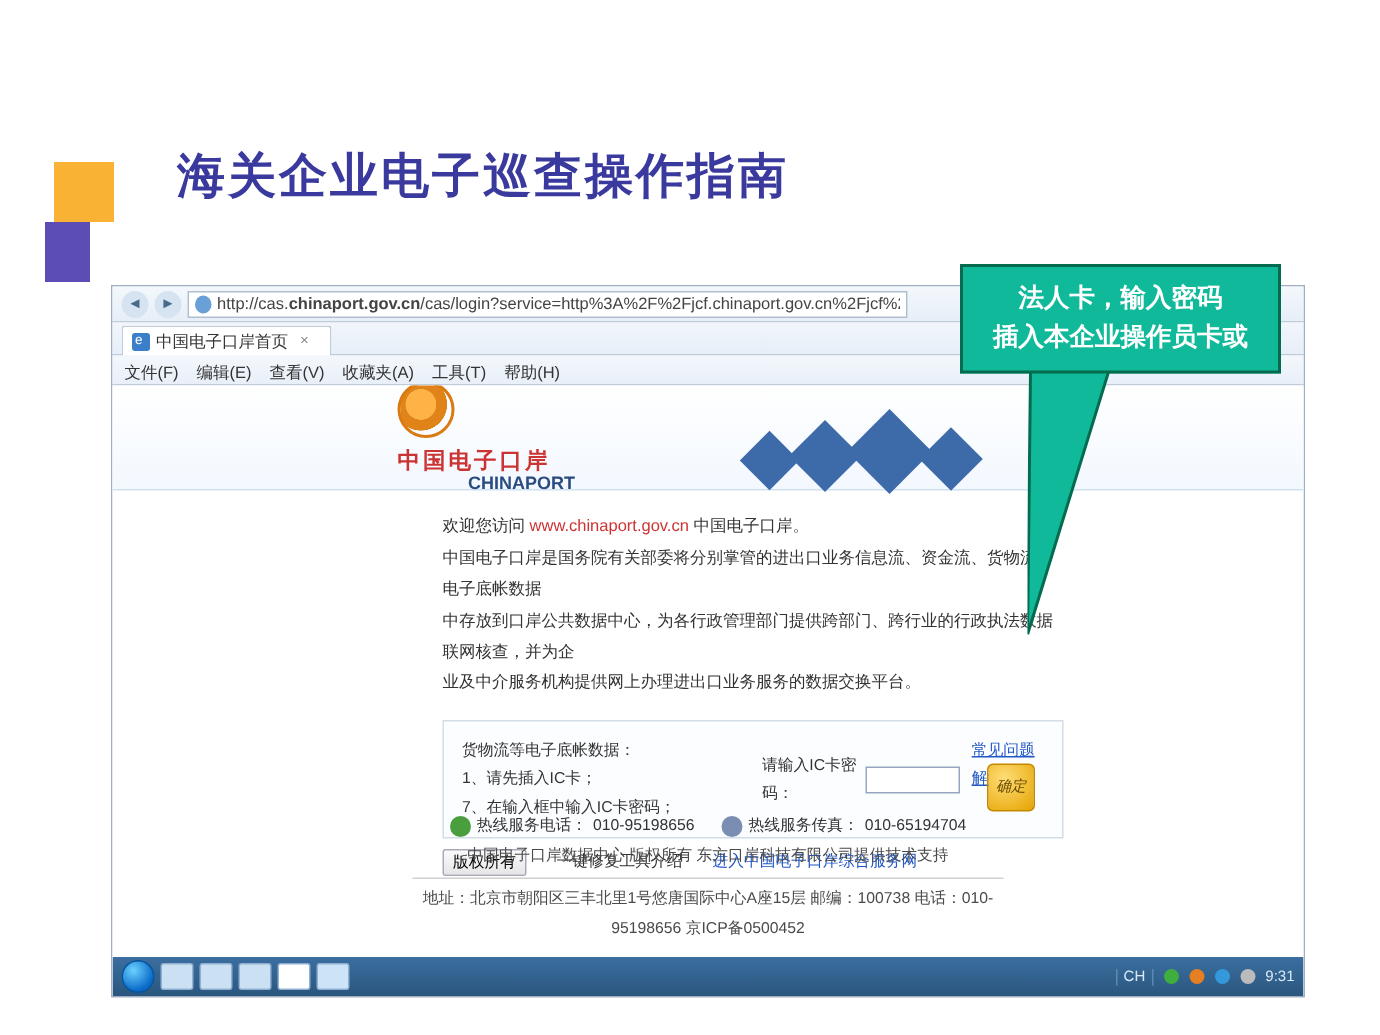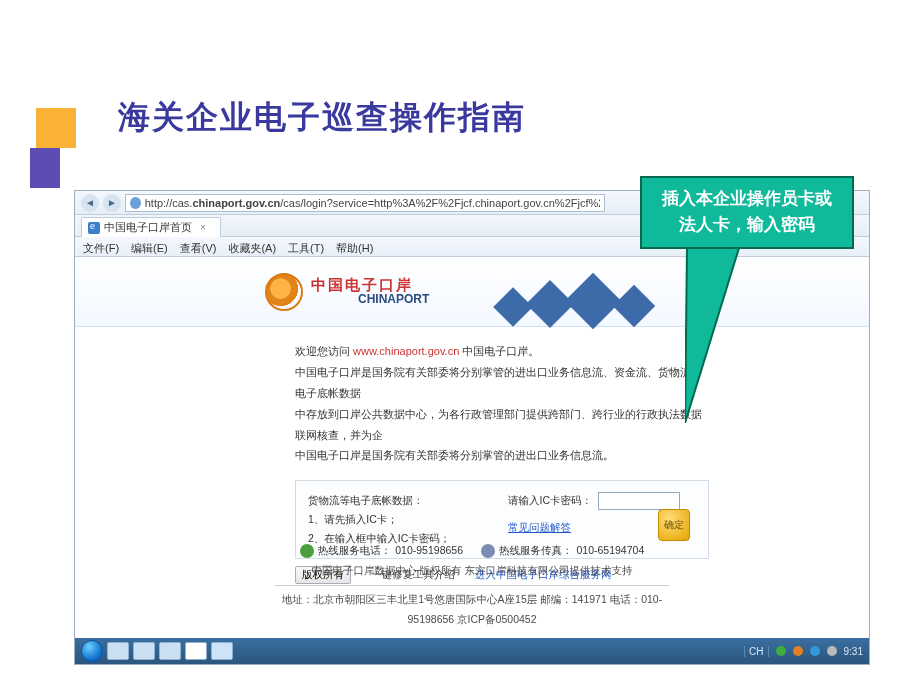--- a/index.html
+++ b/index.html
@@ -124,21 +124,21 @@
 
   .page-header {
     position: relative;
     height: 70px;
     background: linear-gradient(#fff, #f3f8ff);
     border-bottom: 1px solid #cfe2f2;
     display: flex;
     align-items: center;
     padding-left: 190px;
   }
-  .logo-wrap { display:flex;align-items:center;gap:8px; }
+  .logo-wrap { display:flex;gap:8px;flex-direction:column; }
   .logo-swirl {
     width: 38px; height: 38px;
     border-radius: 50%;
     background: radial-gradient(circle at 40% 40%, #ffb347 35%, #e0841a 36%, #e0841a 60%, transparent 61%);
     border: 2px solid #d97b12;
   }
   .logo-text { line-height:1.1; }
   .logo-cn { font-size: 15px; font-weight:bold; color:#c33; letter-spacing:2px; }
   .logo-en { font-size: 12px; color:#2a4c80; font-weight:bold;margin-left:47px; }
   .cubes {
@@ -164,36 +164,37 @@
     margin-top: 14px;
     background: #fcfdff;
     border: 1px solid #d2dde8;
     padding: 10px 12px;
     display: flex;
     gap: 30px;
     font-size: 10.5px;
     line-height: 1.8;
   }
   .instr-left { flex: 0 0 170px; }
-  .instr-right { flex: 1; display:flex;flex-direction:column;gap:8px; position:relative;}
+  .instr-right { flex: 1; display:flex;flex-direction:row;gap:8px; position:relative;}
   .pw-row { display:flex;align-items:center;gap:6px; }
   .pw-input {
     width: 82px; height: 18px;
     border: 1px solid #93a8c0;
     background: #fff;
   }
   .ok-btn {
     position:absolute; right:6px; top:18px;
     width: 32px; height: 32px;
     border-radius: 4px;
     background: radial-gradient(circle at 35% 30%, #ffdd77, #e5a400);
     color: #6b4b00;
     font-size: 10px;
     display:flex;align-items:center;justify-content:center;
     border: 1px solid #c28900;
+    font-style: italic;
   }
   .blue-link { color: #2157c7; text-decoration: underline; }
   .plain-link { color:#2157c7; }
   .repair-row { margin-top:6px; display:flex; gap:20px; align-items:center; font-size:10.5px;}
   .repair-btn {
     border:1px solid #aab;
     background: linear-gradient(#fafafa,#e6e6e6);
     padding: 1px 6px;
     font-size: 10.5px;
     border-radius:2px;
@@ -267,22 +268,22 @@
 
 </style>
 </head>
 <body>
 
 <div class="decor"></div>
 <h1 class="slide-title">海关企业电子巡查操作指南</h1>
 
 <div class="callout">
   <div class="callout-box">
+    <div>法人卡，输入密码</div>
     <div>插入本企业操作员卡或</div>
-    <div>法人卡，输入密码</div>
   </div>
 </div>
 <div class="callout-tail">
   <svg width="60" height="175" viewBox="0 0 60 175">
     <polygon points="2,0 54,0 0,175" fill="#0fb99a" stroke="#046b4e" stroke-width="2"></polygon>
   </svg>
 </div>
 
 <div class="browser">
 
@@ -331,27 +332,27 @@
           <div class="cube"></div>
       </div>
     </div>
 
     <div class="page-body">
       <div class="welcome-line">
         <span>欢迎您访问 </span><span class="red-link">www.chinaport.gov.cn</span><span> 中国电子口岸。</span>
       </div>
       <div>中国电子口岸是国务院有关部委将分别掌管的进出口业务信息流、资金流、货物流等电子底帐数据</div>
       <div>中存放到口岸公共数据中心，为各行政管理部门提供跨部门、跨行业的行政执法数据联网核查，并为企</div>
-      <div>中国电子口岸是国务院有关部委将分别掌管的进出口业务信息流。</div>
+      <div>业及中介服务机构提供网上办理进出口业务服务的数据交换平台。</div>
 
       <div class="instr-card">
         <div class="instr-left">
           <div>货物流等电子底帐数据：</div>
           <div>1、请先插入IC卡；</div>
-          <div>2、在输入框中输入IC卡密码；</div>
+          <div>7、在输入框中输入IC卡密码；</div>
         </div>
         <div class="instr-right">
           <div class="pw-row">
             <span>请输入IC卡密码：</span>
             <span class="pw-input"></span>
           </div>
           <span class="blue-link">常见问题解答</span>
           <div class="ok-btn">确定</div>
         </div>
       </div>
@@ -370,21 +371,21 @@
             <span>热线服务电话：</span>
             <span>010-95198656</span>
           </span>
         <span class="hotline-item">
             <span class="ico ico-fax"></span>
             <span>热线服务传真：</span>
             <span>010-65194704</span>
           </span>
       </div>
       <div>中国电子口岸数据中心 版权所有 东方口岸科技有限公司提供技术支持</div>
-      <div class="addr-line">地址：北京市朝阳区三丰北里1号悠唐国际中心A座15层 邮编：141971 电话：010-95198656 京ICP备0500452</div>
+      <div class="addr-line">地址：北京市朝阳区三丰北里1号悠唐国际中心A座15层 邮编：100738 电话：010-95198656 京ICP备0500452</div>
     </div>
 
     <div class="taskbar">
       <div class="start-orb"></div>
       <div class="task-icon"></div>
       <div class="task-icon"></div>
       <div class="task-icon"></div>
       <div class="task-icon qq-icon"></div>
       <div class="task-icon word-icon"></div>
       <div class="task-spacer"></div>

